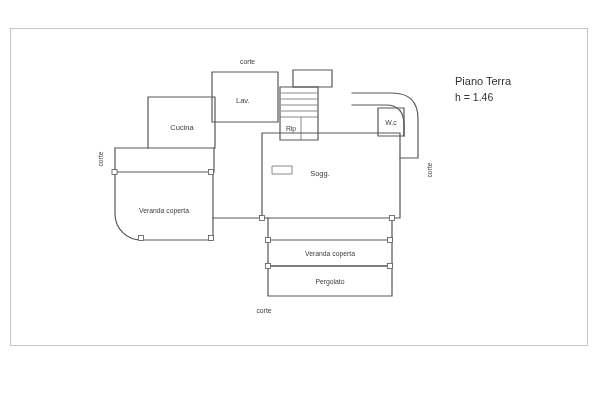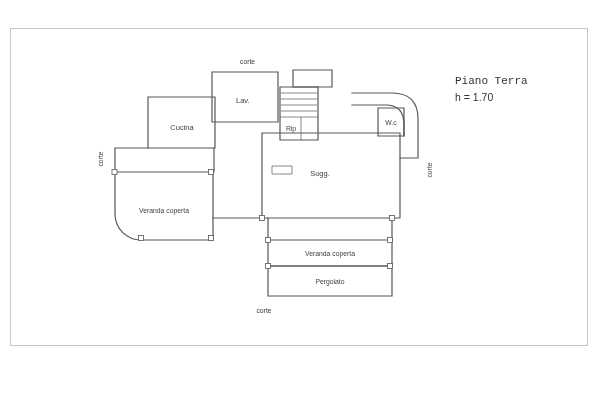--- a/index.html
+++ b/index.html
@@ -8,21 +8,21 @@
     font-family:"Liberation Sans",sans-serif;overflow:hidden;
   }
   .frame{
     position:absolute;left:10px;top:28px;width:578px;height:318px;
     border:1px solid #c3c7ca;box-sizing:border-box;
   }
   .plan-svg{position:absolute;left:0;top:0;width:600px;height:400px;}
   .title-block{
     position:absolute;left:455px;top:74px;color:#2e3236;
   }
-  .title-block .t1{font-size:11px;line-height:14px;font-family:Liberation Mono, monospace;}
+  .title-block .t1{font-size:11px;line-height:14px;}
   .title-block .t2{font-size:10.5px;line-height:14px;margin-top:2px;}
   .branding{
     position:absolute;left:0;right:0;top:357px;display:flex;
     justify-content:center;align-items:center;gap:11px;
   }
   .brand-country{
     font-family:"Liberation Serif",serif;font-size:17px;color:#92959a;
     letter-spacing:.5px;
   }
   .brand-divider{width:1px;height:27px;background:#c6c9cc;}
@@ -115,17 +115,17 @@
       <text class="small-label" x="330" y="256" text-anchor="middle">Veranda coperta</text>
       <text class="small-label" x="330" y="284" text-anchor="middle">Pergolato</text>
       <text class="small-label" text-anchor="middle" transform="rotate(-90 103 159)" x="103" y="159">corte</text>
       <text class="small-label" text-anchor="middle" transform="rotate(-90 432 170)" x="432" y="170">corte</text>
       <text class="small-label" x="264" y="313" text-anchor="middle">corte</text>
     </g>
   </svg>
 
   <div class="title-block">
     <div class="t1">Piano Terra</div>
-    <div class="t2">h = 1.70</div>
+    <div class="t2">h = 1.46</div>
   </div>
 
 
 </div>
 
 </body></html>

